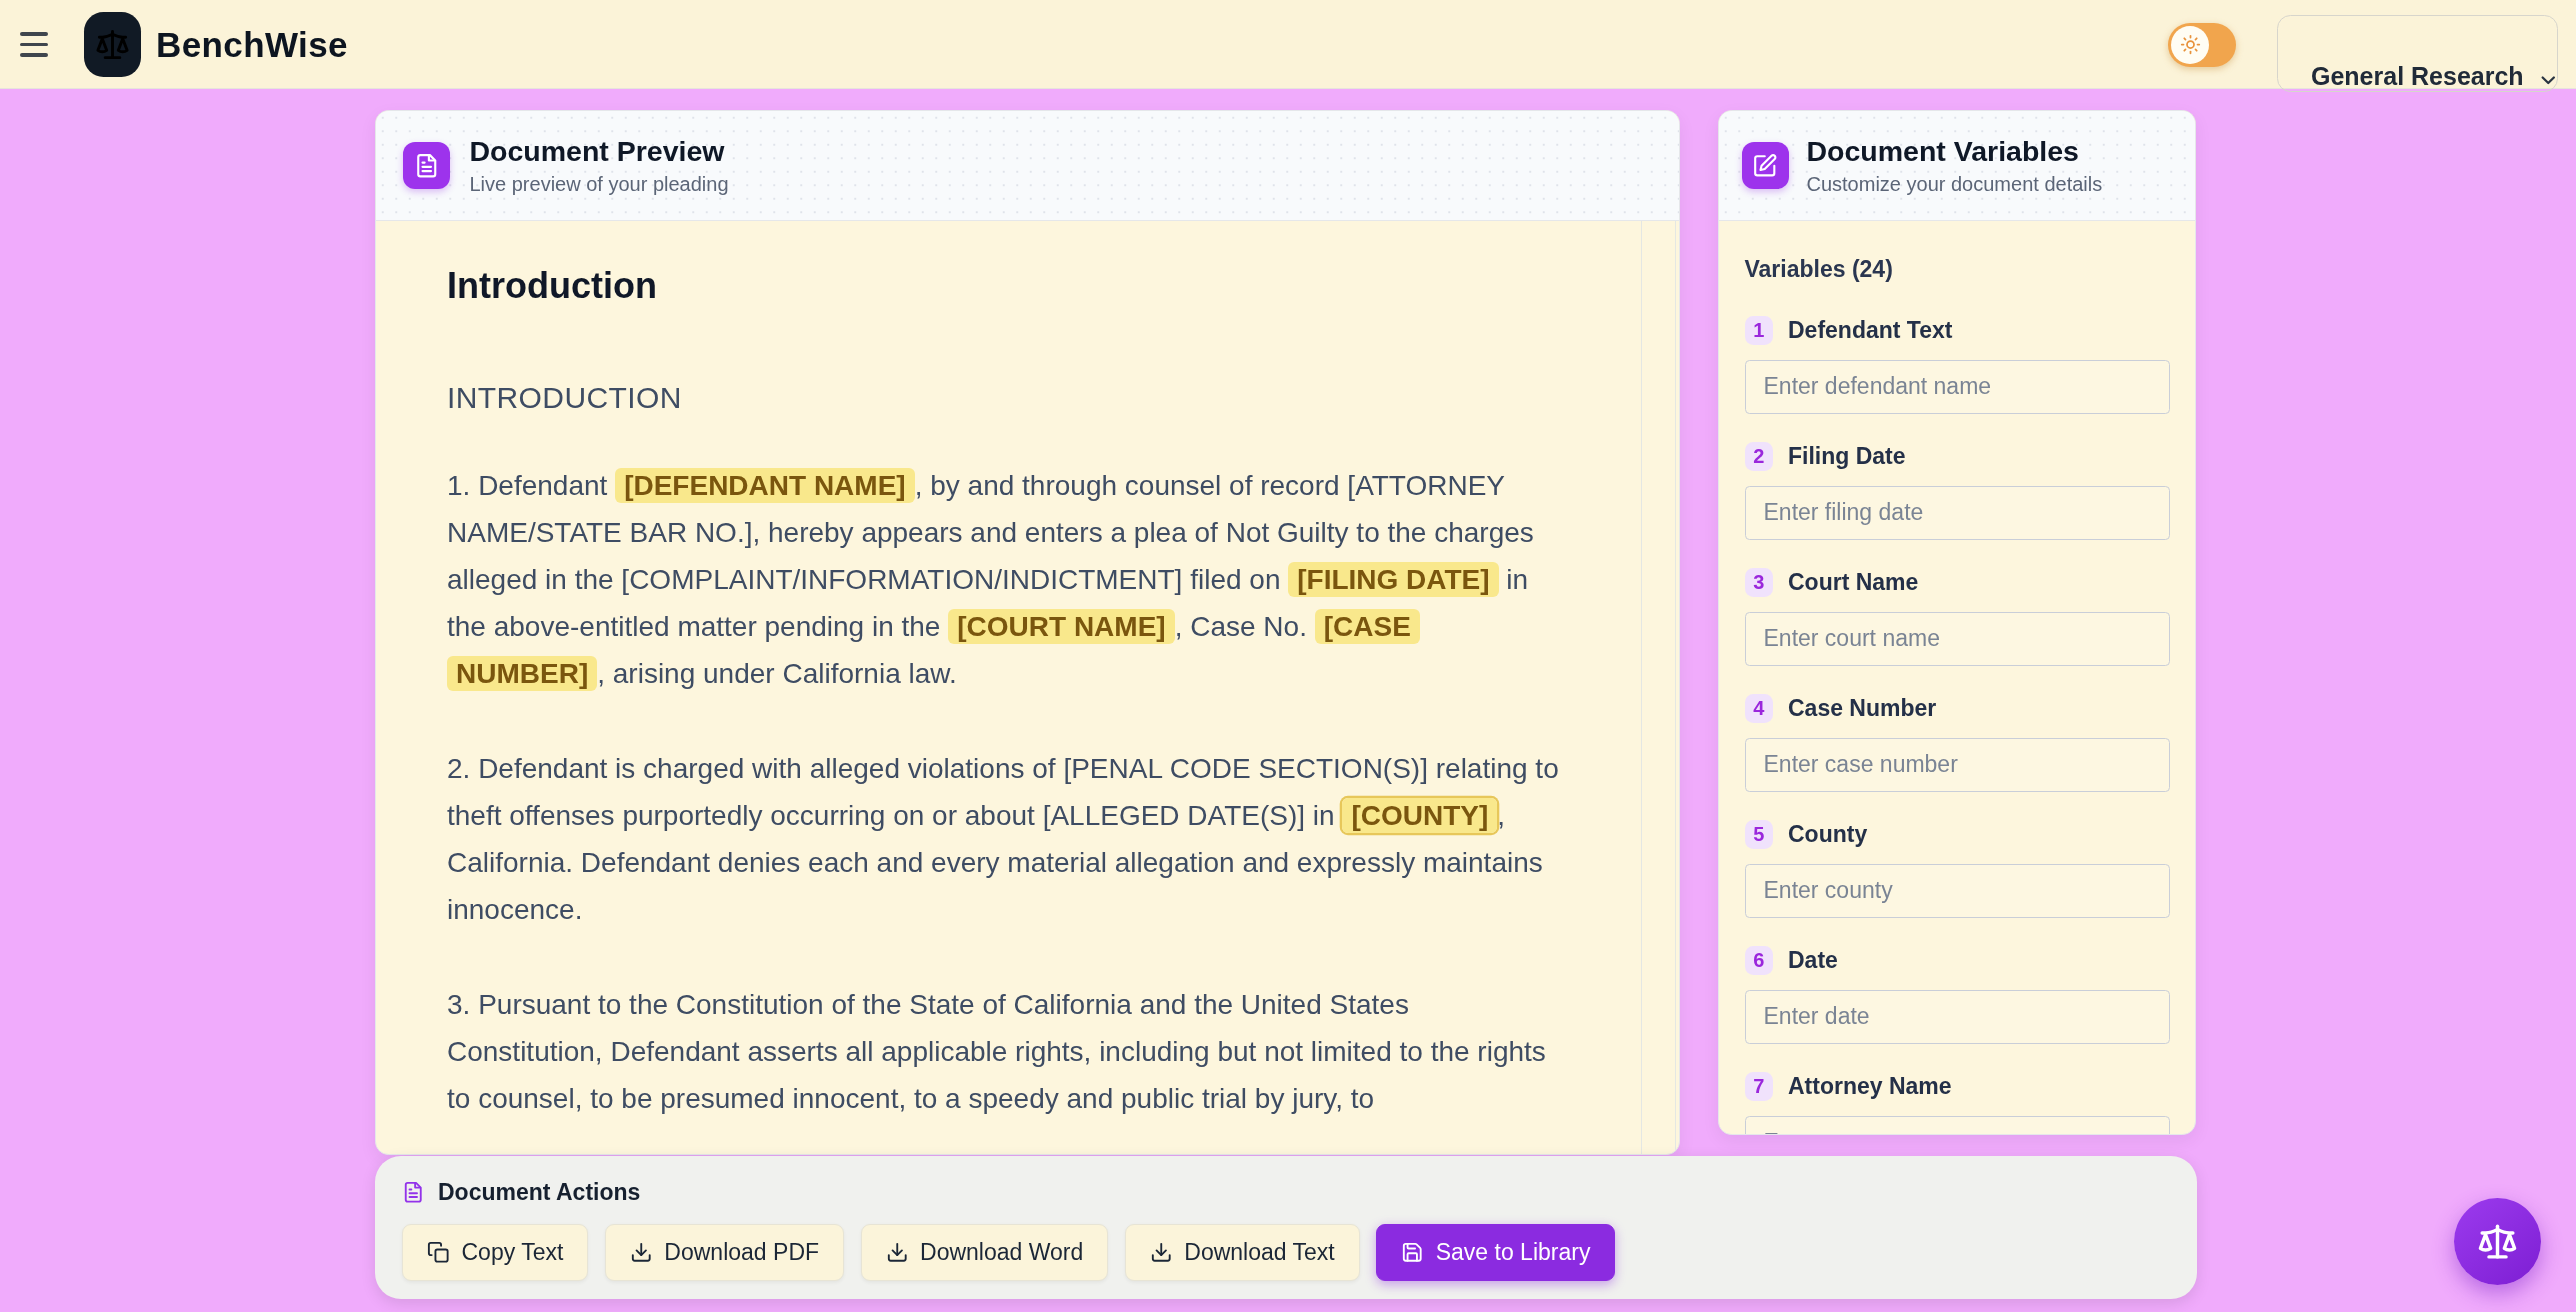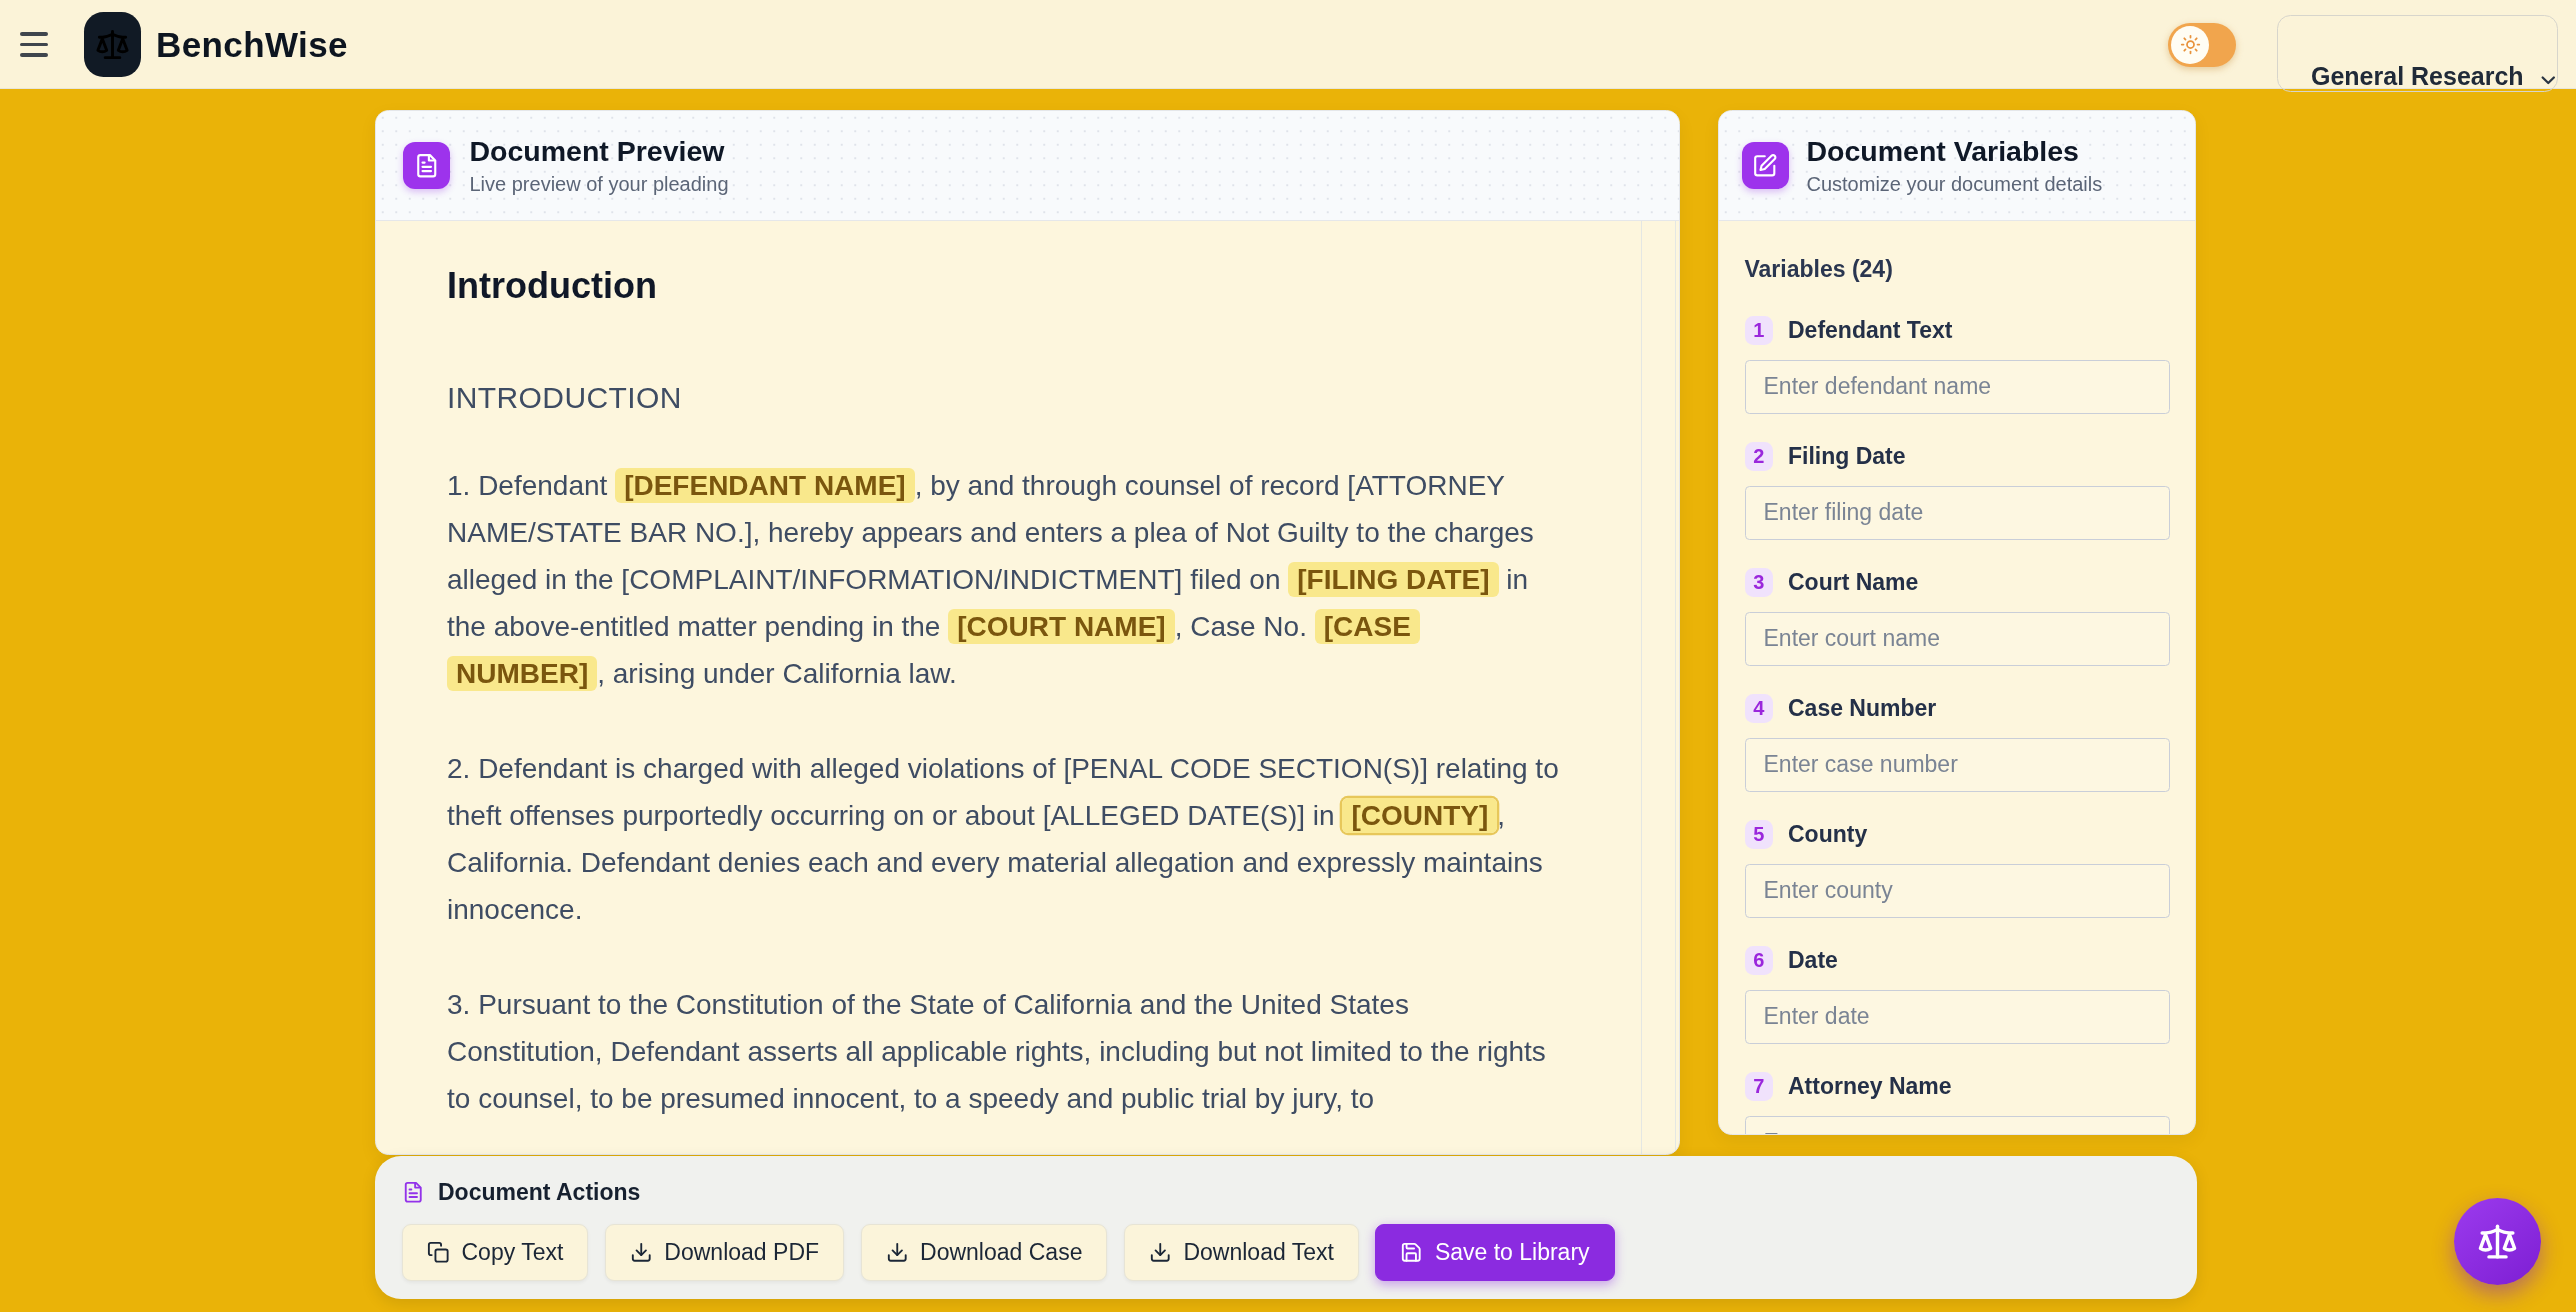--- a/index.html
+++ b/index.html
@@ -1,18 +1,18 @@
 <!DOCTYPE html>
 <html style="font-size:12px"><head>
 <meta charset="utf-8">
 <style>
   * { margin:0; padding:0; box-sizing:border-box; }
   html,body { background:#FBF3D8; }
   body { font-family:"Liberation Sans", sans-serif; }
-  .stage { position:relative; width:2576px; height:1312px; background:#eab308; overflow:hidden; }
+  .stage { position:relative; width:2576px; height:1312px; background:#f0abfc; overflow:hidden; }
 
   
   .navbar { position:absolute; left:0; top:0; width:2576px; height:89px;
             background:#FBF3D8; border-bottom:1.5px solid #E7E5DA; z-index:6; }
   .hamburger { position:absolute; left:19.5px; top:25.5px; width:33px; height:38px;
                display:flex; flex-direction:column; justify-content:center; gap:6.8px; cursor:pointer; }
   .hamburger span { display:block; width:28.5px; height:3.8px; border-radius:2.3px; background:#3F454D; }
   .logo-badge { position:absolute; left:84px; top:12px; width:57px; height:65px; border-radius:19.5px;
                 background:#111A25; display:flex; align-items:center; justify-content:center; }
   .brand { position:absolute; left:156px; top:0; height:89px; line-height:89px;
@@ -304,21 +304,21 @@
     </span>
     <span class="abtn-label">Download PDF</span>
   </button>
 
   <button class="abtn">
     <span class="bico">
       <svg width="22.5" height="22.5" viewBox="0 0 24 24">
               <use href="#i-down"></use>
             </svg>
     </span>
-    <span class="abtn-label">Download Case</span>
+    <span class="abtn-label">Download Word</span>
   </button>
 
   <button class="abtn">
     <span class="bico">
       <svg width="22.5" height="22.5" viewBox="0 0 24 24">
               <use href="#i-down"></use>
             </svg>
     </span>
     <span class="abtn-label">Download Text</span>
   </button>

